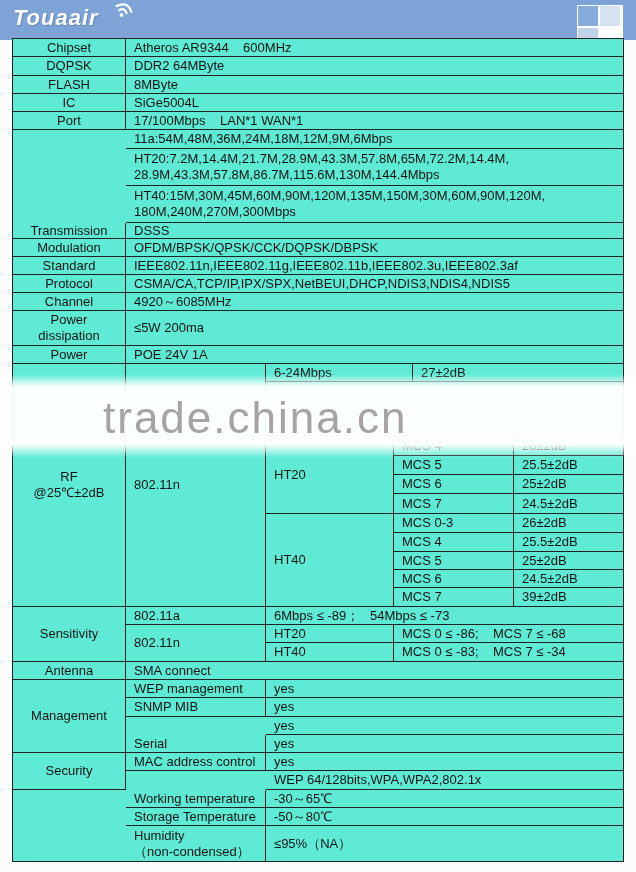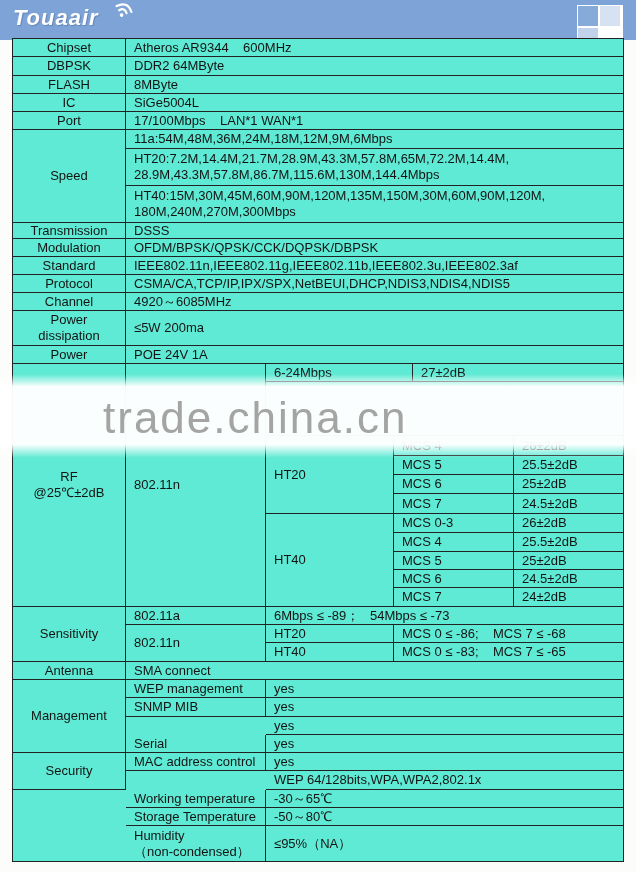--- a/index.html
+++ b/index.html
@@ -52,30 +52,29 @@
       <div class="ci-tr"></div>
       <div class="ci-bl"></div>
       <div class="ci-br"></div>
     </div>
   </div>
 
   <div class="spec-table">
 
     <div class="cell lab" style="grid-area:1/1/2/2">Chipset</div>
     <div class="cell val nbr" style="grid-area:1/2/2/7">Atheros AR9344    600MHz</div>
-    <div class="cell lab" style="grid-area:2/1/3/2">DBPSK</div>
+    <div class="cell lab" style="grid-area:2/1/3/2">DQPSK</div>
     <div class="cell val nbr" style="grid-area:2/2/3/7">DDR2 64MByte</div>
     <div class="cell lab" style="grid-area:3/1/4/2">FLASH</div>
     <div class="cell val nbr" style="grid-area:3/2/4/7">8MByte</div>
     <div class="cell lab" style="grid-area:4/1/5/2">IC</div>
     <div class="cell val nbr" style="grid-area:4/2/5/7">SiGe5004L</div>
     <div class="cell lab" style="grid-area:5/1/6/2">Port</div>
     <div class="cell val nbr" style="grid-area:5/2/6/7">17/100Mbps    LAN*1 WAN*1</div>
 
-    <div class="cell lab" style="grid-area:6/1/9/2">Speed</div>
     <div class="cell val nbr" style="grid-area:6/2/7/7">11a:54M,48M,36M,24M,18M,12M,9M,6Mbps</div>
     <div class="cell val nbr" style="grid-area:7/2/8/7">HT20:7.2M,14.4M,21.7M,28.9M,43.3M,57.8M,65M,72.2M,14.4M,
 28.9M,43.3M,57.8M,86.7M,115.6M,130M,144.4Mbps</div>
     <div class="cell val nbr" style="grid-area:8/2/9/7">HT40:15M,30M,45M,60M,90M,120M,135M,150M,30M,60M,90M,120M,
 180M,240M,270M,300Mbps</div>
 
     <div class="cell lab" style="grid-area:9/1/10/2">Transmission</div>
     <div class="cell val nbr" style="grid-area:9/2/10/7">DSSS</div>
     <div class="cell lab" style="grid-area:10/1/11/2">Modulation</div>
     <div class="cell val nbr" style="grid-area:10/2/11/7">OFDM/BPSK/QPSK/CCK/DQPSK/DBPSK</div>
@@ -111,30 +110,30 @@
     <div class="cell val" style="grid-area:22/3/27/4">HT40</div>
     <div class="cell val" style="grid-area:22/4/23/6">MCS 0-3</div>
     <div class="cell val nbr" style="grid-area:22/6/23/7">26±2dB</div>
     <div class="cell val" style="grid-area:23/4/24/6">MCS 4</div>
     <div class="cell val nbr" style="grid-area:23/6/24/7">25.5±2dB</div>
     <div class="cell val" style="grid-area:24/4/25/6">MCS 5</div>
     <div class="cell val nbr" style="grid-area:24/6/25/7">25±2dB</div>
     <div class="cell val" style="grid-area:25/4/26/6">MCS 6</div>
     <div class="cell val nbr" style="grid-area:25/6/26/7">24.5±2dB</div>
     <div class="cell val" style="grid-area:26/4/27/6">MCS 7</div>
-    <div class="cell val nbr" style="grid-area:26/6/27/7">24±2dB</div>
+    <div class="cell val nbr" style="grid-area:26/6/27/7">39±2dB</div>
 
     <div class="cell lab" style="grid-area:27/1/30/2">Sensitivity</div>
     <div class="cell val" style="grid-area:27/2/28/3">802.11a</div>
     <div class="cell val nbr" style="grid-area:27/3/28/7">6Mbps ≤ -89；   54Mbps ≤ -73</div>
     <div class="cell val" style="grid-area:28/2/30/3">802.11n</div>
     <div class="cell val" style="grid-area:28/3/29/4">HT20</div>
     <div class="cell val nbr" style="grid-area:28/4/29/7">MCS 0 ≤ -86;    MCS 7 ≤ -68</div>
     <div class="cell val" style="grid-area:29/3/30/4">HT40</div>
-    <div class="cell val nbr" style="grid-area:29/4/30/7">MCS 0 ≤ -83;    MCS 7 ≤ -65</div>
+    <div class="cell val nbr" style="grid-area:29/4/30/7">MCS 0 ≤ -83;    MCS 7 ≤ -34</div>
 
     <div class="cell lab" style="grid-area:30/1/31/2">Antenna</div>
     <div class="cell val nbr" style="grid-area:30/2/31/7">SMA connect</div>
 
     <div class="cell lab" style="grid-area:31/1/35/2">Management</div>
     <div class="cell val" style="grid-area:31/2/32/3">WEP management</div>
     <div class="cell val nbr" style="grid-area:31/3/32/7">yes</div>
     <div class="cell val" style="grid-area:32/2/33/3">SNMP MIB</div>
     <div class="cell val nbr" style="grid-area:32/3/33/7">yes</div>
     <div class="cell val nbr" style="grid-area:33/3/34/7">yes</div>

